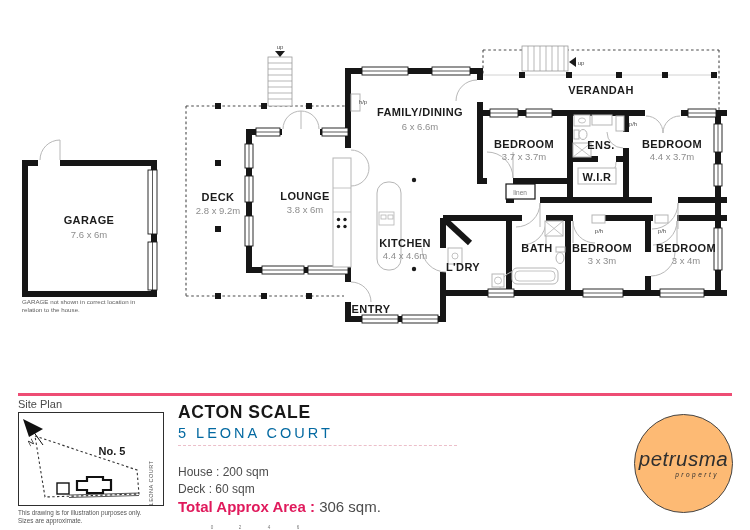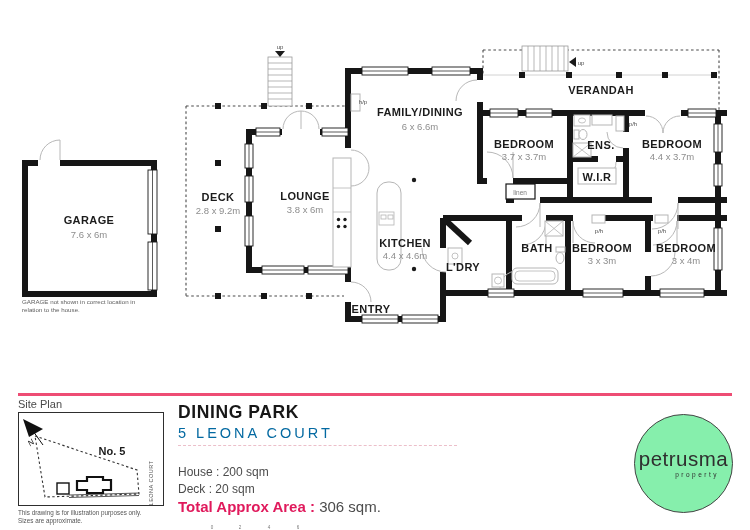--- a/index.html
+++ b/index.html
@@ -32,21 +32,21 @@
   .address{font-size:14.5px;color:#0369a1;letter-spacing:3px;margin:2px 0 0 0;}
   .sep{width:279px;border-top:1.6px dashed #ecbfca;margin-top:4px;}
   .arearows{position:relative;margin-top:6px;height:34px;font-size:12px;color:#4c4c4c;}
   .col1{position:absolute;left:0;top:12px;line-height:17px;}
   .col2{position:absolute;left:139px;top:0;line-height:17px;}
   .totalrow{margin-top:12px;font-size:15px;color:#4c4c4c;}
   .totalrow b{color:#e01a5c;font-weight:700;}
   .scalerow{margin-top:9px;display:flex;align-items:center;gap:6px;}
   .scalelbl{font-size:6.5px;color:#666;letter-spacing:.5px;}
   .logo{position:absolute;left:634px;top:414px;width:97px;height:97px;border:1.5px solid #454545;
-        border-radius:50%;background:#86efac;}
+        border-radius:50%;background:#fdba74;font-style:italic;}
   .logo-name{position:absolute;left:0;right:0;top:32px;text-align:center;font-size:20.5px;
              color:#2f2f2f;letter-spacing:.5px;}
   .logo-tag{position:absolute;right:13px;top:56px;font-size:6.5px;letter-spacing:2.5px;color:#2f2f2f;}
 </style>
 </head>
 <body>
 
 <div class="page">
 
   
@@ -326,27 +326,27 @@
         <text x="134" y="70" font-size="5.5" fill="#555" letter-spacing=".5" text-anchor="middle" transform="rotate(-90 134 70)">LEONA COURT</text>
       </svg>
     </div>
     <div class="sp-disc">
       <div>This drawing is for illustration purposes only.</div>
       <div>Sizes are approximate.</div>
     </div>
   </div>
 
   <div class="titleblock">
-    <p class="suburb">DINING PARK</p>
+    <p class="suburb">ACTON SCALE</p>
     <p class="address">5 LEONA COURT</p>
     <div class="sep"></div>
     <div class="arearows">
       <div class="col1">
         <div>House : 200 sqm</div>
-        <div>Deck : 20 sqm</div>
+        <div>Deck : 60 sqm</div>
       </div>
     </div>
     <div class="totalrow">
       <b>Total Approx Area :</b>
       <span>306 sqm.</span>
     </div>
     <div class="scalerow">
       <span class="scalelbl">SCALE</span>
       <svg width="130" height="16" viewBox="0 0 130 16">
         <line x1="4" y1="10" x2="90" y2="10" stroke="#999" stroke-width=".8"></line>

